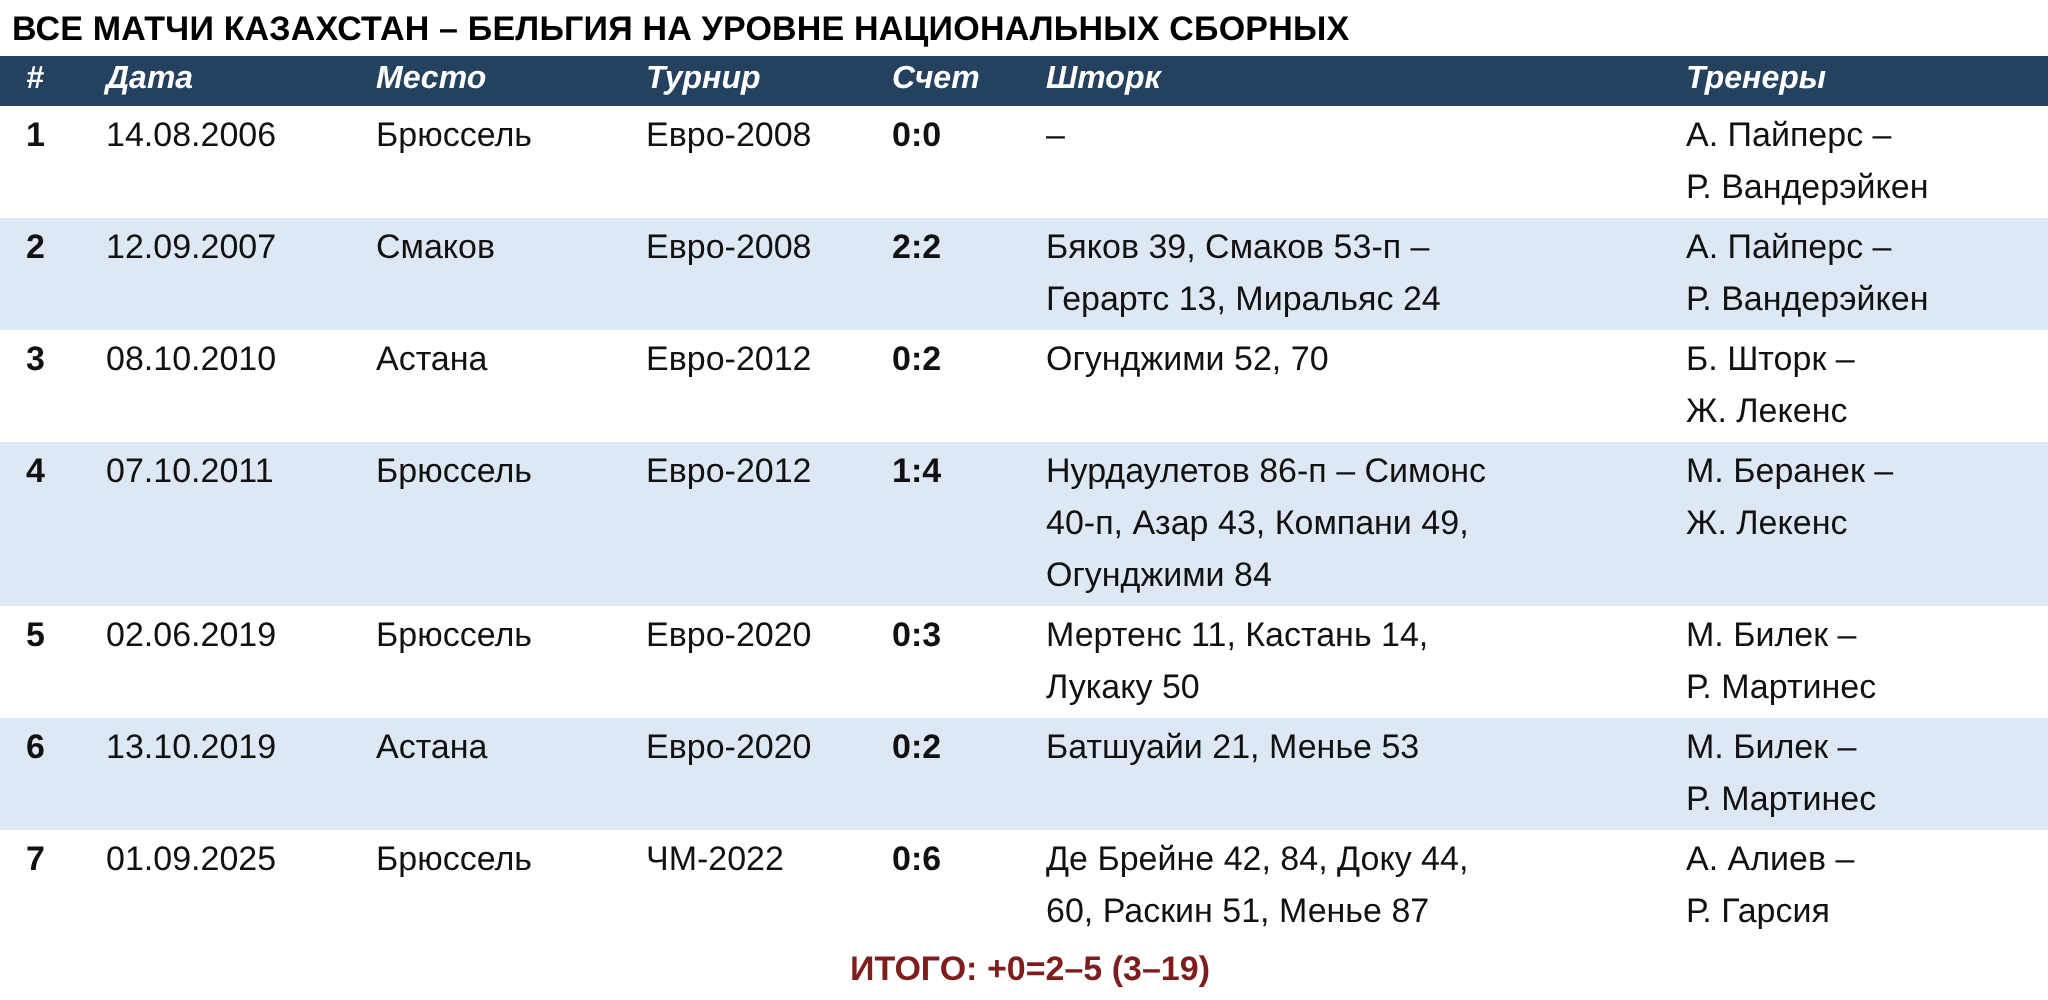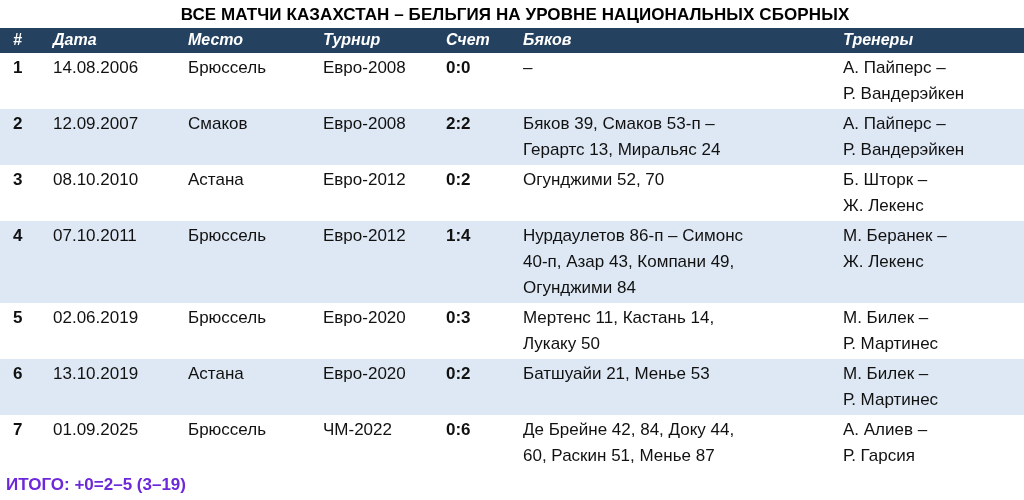--- a/index.html
+++ b/index.html
@@ -17,21 +17,20 @@
     color:var(--text);
     overflow:hidden;
   }
   .page-title{
     font-size:17px;
     font-weight:bold;
     color:#000000;
     padding:5px 0 3px 6px;
     letter-spacing:0.1px;
     white-space:nowrap;
-    text-align:center;
   }
   table.matches{
     width:1024px;
     border-collapse:collapse;
     table-layout:fixed;
     font-size:17px;
   }
   thead th{
     background:var(--header-bg);
     color:var(--header-text);
@@ -48,23 +47,24 @@
     vertical-align:top;
     padding:2px 4px 2px 13px;
     line-height:26px;
     white-space:pre-line;
   }
   tbody tr.alt{background:var(--row-alt-bg);}
   td.cell-num,td.cell-score{font-weight:bold;}
   .totals{
     font-size:17px;
     font-weight:bold;
-    color:#6d28d9;
+    color:#7f1d1d;
     padding:4px 0 0 6px;
     white-space:nowrap;
+    text-align:center;
   }
 </style>
 </head>
 <body>
 
 <div class="page-title">ВСЕ МАТЧИ КАЗАХСТАН – БЕЛЬГИЯ НА УРОВНЕ НАЦИОНАЛЬНЫХ СБОРНЫХ</div>
 
 <table class="matches">
   <colgroup>
     <col style="width:40px">
@@ -75,21 +75,21 @@
     <col style="width:320px">
     <col style="width:194px">
   </colgroup>
   <thead>
     <tr>
       <th class="col-num">#</th>
       <th>Дата</th>
       <th>Место</th>
       <th>Турнир</th>
       <th>Счет</th>
-      <th>Бяков</th>
+      <th>Шторк</th>
       <th>Тренеры</th>
     </tr>
   </thead>
   <tbody>
     <tr>
       <td class="cell-num">1</td>
       <td>14.08.2006</td>
       <td>Брюссель</td>
       <td>Евро-2008</td>
       <td class="cell-score">0:0</td>

